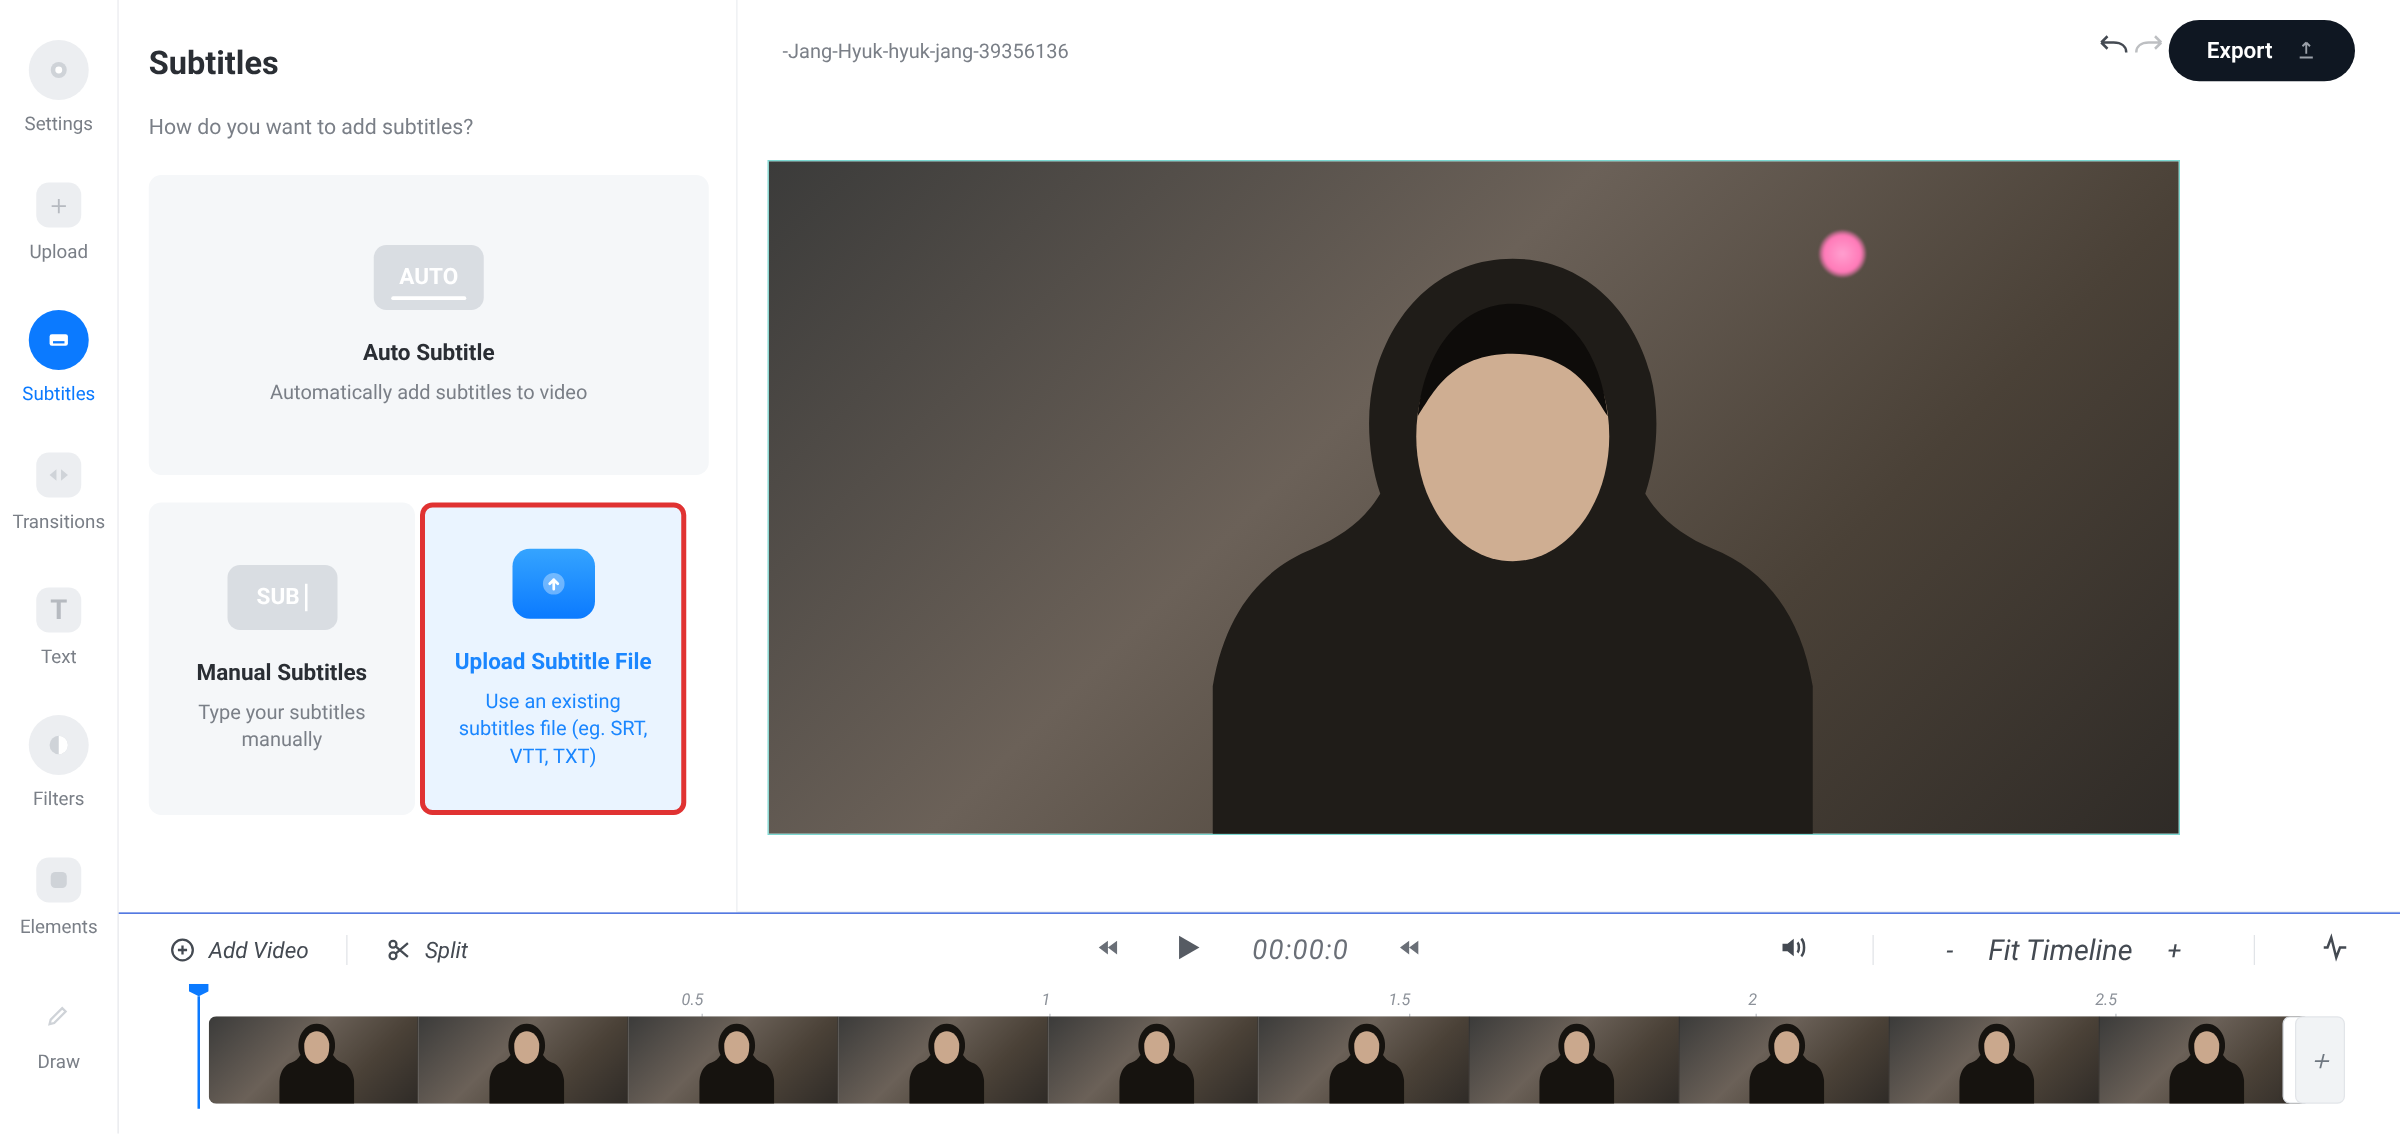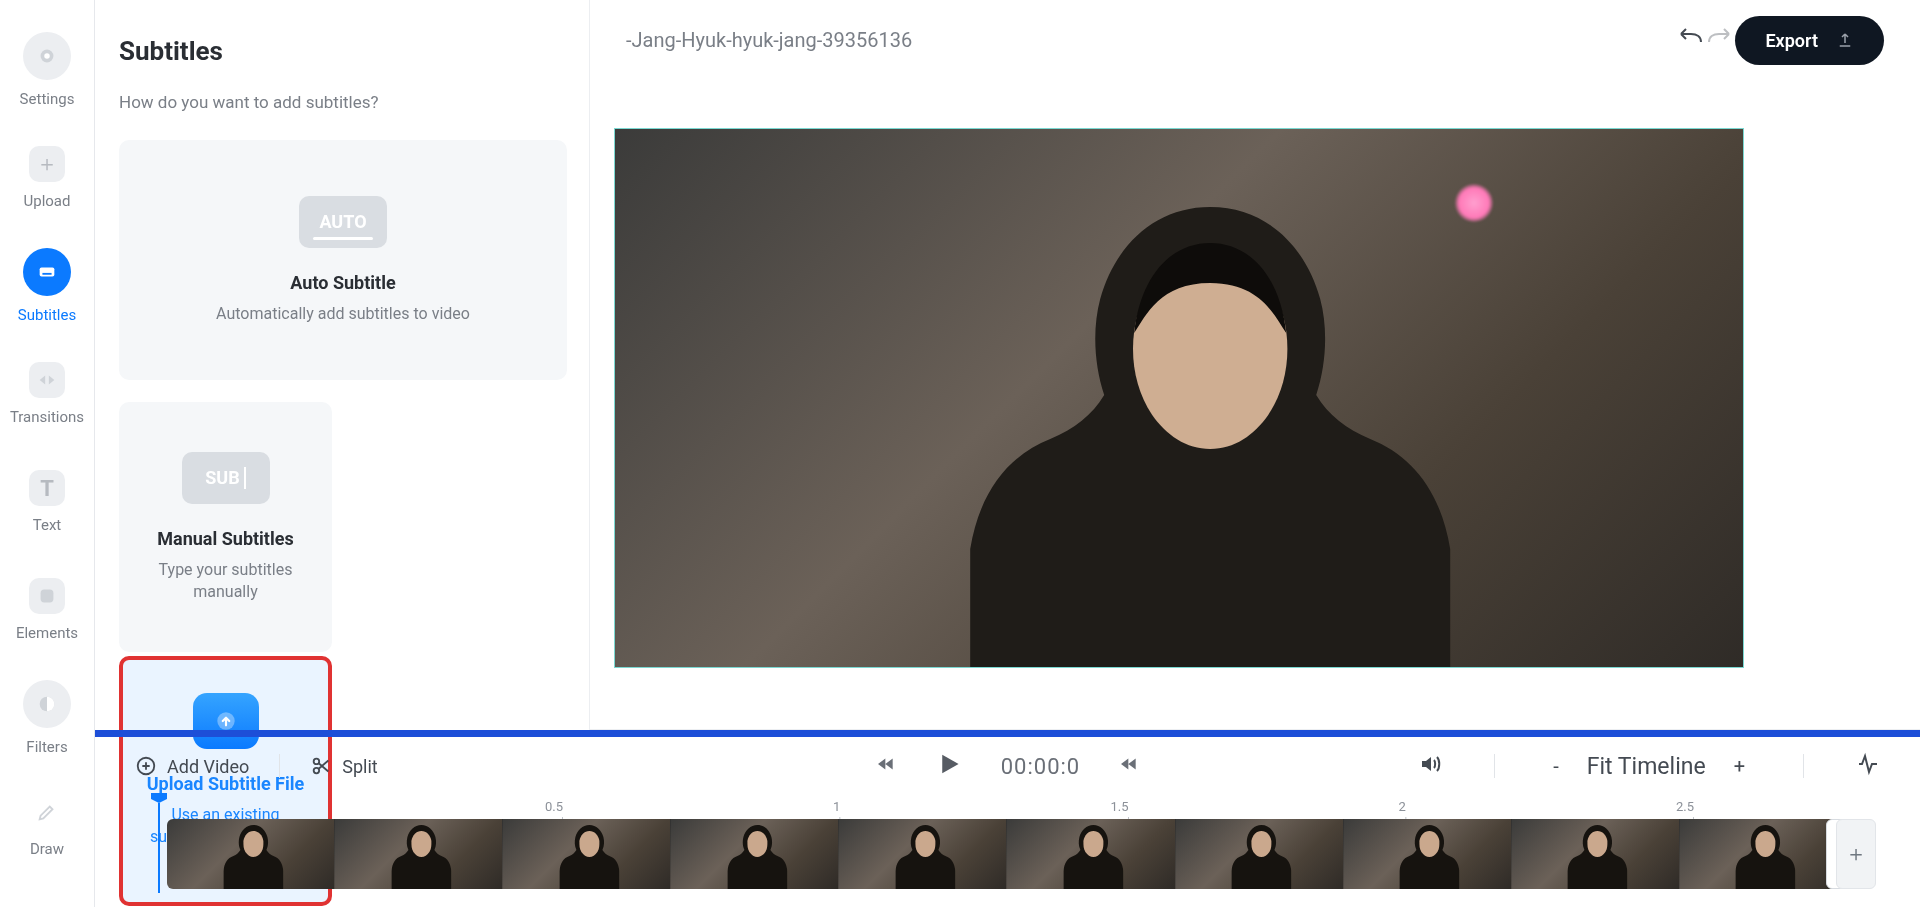--- a/index.html
+++ b/index.html
@@ -67,21 +67,21 @@
     background: #f5f7f9;
     border-radius: 10px;
     display: flex;
     flex-direction: column;
     align-items: center;
     justify-content: center;
     text-align: center;
     padding: 18px;
   }
   .opt-card.big { width: 448px; height: 240px; margin-bottom: 22px; }
-  .opt-row { display: flex; gap: 4px; flex-direction: column; }
+  .opt-row { display: flex; gap: 4px; }
   .opt-card.small { width: 213px; height: 250px; }
   .opt-card.highlight {
     border: 4px solid #e03232;
     background: #eaf4ff;
     color: #0b7aff;
   }
   .opt-card .opt-icon {
     width: 88px; height: 52px;
     border-radius: 10px;
     background: #d9dde2;
@@ -107,21 +107,21 @@
     right: 0;
     height: 730px;
     border-bottom: 1px solid #eceef1;
   }
   .preview-header {
     height: 80px;
     display:flex; align-items:center;
     padding: 0 36px;
     justify-content: space-between;
   }
-  .proj-title { font-size: 20px; color: #7a7f87; }
+  .proj-title { font-size: 16px; color: #7a7f87; }
   .header-right { display:flex; align-items:center; }
   .hdr-btn { color:#5b6069; cursor:pointer; }
   .export-btn {
     background:#0f1722; color:#ffffff;
     border-radius: 30px;
     padding: 14px 30px;
     display:flex; align-items:center; gap:18px;
     font-size:18px; font-weight:600;
   }
   .preview-frame {
@@ -141,21 +141,22 @@
   .preview-frame .silhouette {
     position:absolute; left:50%; top:28px; transform:translateX(-44%);
     width:520px; height:520px;
   }
 
   
   .footer {
     position:absolute;
     left: 95px; right:0; top: 730px;
     height: 177px;
-    border-top: 7px solid #1d4ed8;
+    border-top: 1px solid #1d4ed8;
+    font-style: italic;
   }
   .toolbar {
     height: 58px;
     display:flex; align-items:center;
     padding: 0 40px;
     font-size: 18px;
     color:#444a52;
   }
   .tool { display:flex; align-items:center; gap:10px; cursor:pointer; }
   .divider { width:1px; height:24px; background:#e1e4e8; margin:0 30px; }
@@ -245,35 +246,35 @@
     </div>
     <span>Transitions</span>
   </div>
   <div class="nav-item">
     <div class="nav-icon">
         <span class="glyph" style="font-weight:700">T</span>
       </div>
     <span>Text</span>
   </div>
   <div class="nav-item">
-    <div class="nav-icon">
-      <svg viewBox="0 0 24 24" fill="#cfd3d8">
-          <rect x="5" y="5" width="14" height="14" rx="4"></rect>
-        </svg>
-    </div>
-    <span>Elements</span>
-  </div>
-  <div class="nav-item">
     <div class="nav-icon round" style="background:#eceef1">
       <svg viewBox="0 0 24 24">
           <circle cx="12" cy="12" r="8" fill="#cfd3d8"></circle>
           <path d="M12 4a8 8 0 010 16z" fill="#ffffff"></path>
         </svg>
     </div>
     <span>Filters</span>
+  </div>
+  <div class="nav-item">
+    <div class="nav-icon">
+      <svg viewBox="0 0 24 24" fill="#cfd3d8">
+          <rect x="5" y="5" width="14" height="14" rx="4"></rect>
+        </svg>
+    </div>
+    <span>Elements</span>
   </div>
   <div class="nav-item">
     <div class="nav-icon" style="background:transparent">
       <svg viewBox="0 0 24 24" fill="none" stroke="#cfd3d8" stroke-width="2">
           <path d="M4 20l4-1 10-10-3-3L5 16z"></path>
         </svg>
     </div>
     <span>Draw</span>
   </div>
 </div>

